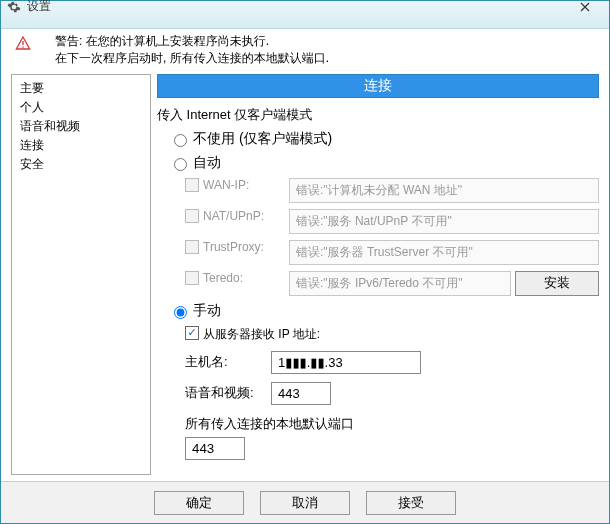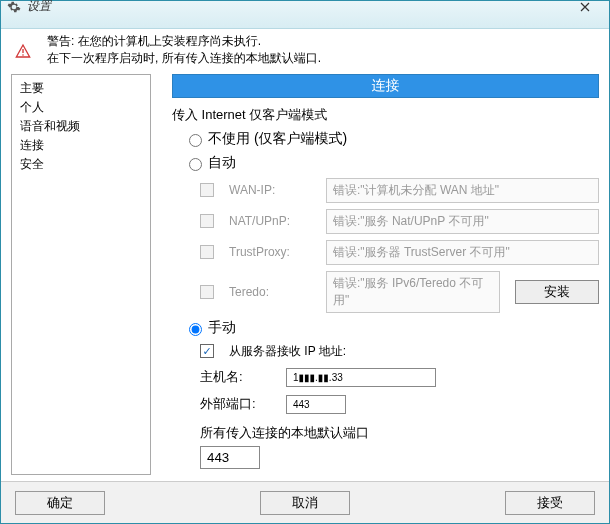--- a/index.html
+++ b/index.html
@@ -1,45 +1,45 @@
 <!DOCTYPE html>
 <html><head>
 <meta charset="utf-8">
 <style>
   * { box-sizing: border-box; }
   html, body { margin: 0; padding: 0; font-family: "Microsoft YaHei", "Segoe UI", sans-serif; font-size: 12px; background: #fff; }
   .window { width: 610px; height: 524px; border: 1px solid #2d8ea9; display: flex; flex-direction: column; }
-  .titlebar { background: linear-gradient(#e9f5f9, #d8edf3); height: 28px; display: flex; align-items: center; padding: 0 2px 16px 6px; border-bottom: 1px solid #b7d9e3; font-style: italic; }
+  .titlebar { background: linear-gradient(#e9f5f9, #d8edf3); height: 28px; display: flex; align-items: center; padding: 0 2px 16px 6px; border-bottom: 1px solid #b7d9e3; }
   .titlebar .gear { width: 14px; height: 14px; margin-right: 6px; }
   .titlebar .title { flex: 1; color: #333; }
   .titlebar .close { width: 44px; height: 22px; display: flex; align-items: center; justify-content: center; color: #333; }
-  .warnrow { display: flex; align-items: center; padding: 4px 8px 6px 14px; gap: 16px; }
+  .warnrow { display: flex; align-items: flex-start; padding: 4px 8px 6px 14px; gap: 24px; }
   .warnrow .tri { width: 16px; height: 16px; flex: 0 0 16px; margin-top: 2px; }
   .warnrow .msg { color: #000; line-height: 1.45; }
   .body { flex: 1; display: flex; border-top: 0; min-height: 0; }
-  .sidebar { width: 140px; border: 1px solid #a9a9a9; margin: 0 21px 6px 10px; background: #fff; padding: 4px 0; overflow: hidden; }
+  .sidebar { width: 140px; border: 1px solid #a9a9a9; margin: 0 6px 6px 10px; background: #fff; padding: 4px 0; overflow: hidden; }
   .sidebar .item { padding: 1px 8px; cursor: default; color: #000; }
   .main { flex: 1; margin: 0 10px 6px 0; overflow: auto; }
   .banner { background: #2f92e6; color: #fff; text-align: center; padding: 2px 0; font-size: 14px; border: 1px solid #2a7fc1; margin-bottom: 8px; }
   .group-label { color: #000; margin: 6px 0 4px 0; font-size: 13px; }
   .radio-row { display: flex; margin: 6px 0 6px 12px; font-size: 14px; }
   .radio-row input { margin-right: 6px; }
-  .opt-row { display: flex; align-items: center; margin: 6px 0 6px 28px; gap: 15px; }
+  .opt-row { display: flex; margin: 6px 0 6px 28px; gap: 4px; }
   .opt-row .cb { width: 14px; height: 14px; border: 1px solid #bbb; background: #f3f3f3; flex: 0 0 14px; }
   .opt-row .cb.live { border-color: #666; background: #fff; display:flex; align-items:center; justify-content:center; }
   .opt-row .lbl { width: 82px; color: #999; }
   .opt-row .lbl.live { color: #000; }
   .opt-row .field { flex: 1; border: 1px solid #c8c8c8; background: #fafafa; padding: 3px 6px; color: #999; font-size: 12px; }
   .opt-row .install { border: 1px solid #888; background: #eee; padding: 2px 28px; font-size: 13px; cursor: default; }
   .subrow { display: flex; align-items: center; margin: 8px 0 8px 28px; gap: 4px; }
   .subrow .lbl { width: 82px; color: #000; font-size: 13px; }
-  .subrow input { border: 1px solid #888; padding: 3px 6px; font-size: 10px; }
+  .subrow input { border: 1px solid #888; padding: 3px 6px; font-size: 13px; }
   .localport { margin-top: 10px; margin-left: 28px; }
   .localport input { border: 1px solid #888; padding: 3px 6px; width: 60px; display: block; margin-top: 4px; margin-left: 0; }
-  .footer { height: 42px; border-top: 1px solid #ccc; background: #f1f1f1; display: flex; justify-content: space-between; align-items: center; padding: 0 14px; gap: 16px; }
+  .footer { height: 42px; border-top: 1px solid #ccc; background: #f1f1f1; display: flex; justify-content: center; align-items: center; padding: 0 14px; gap: 16px; }
   .footer button { width: 90px; height: 24px; border: 1px solid #999; background: #efefef; font-family: inherit; font-size: 13px; cursor: default; }
   .cb.live.checked::after { content: "✓"; color: #1462b5; font-size: 11px; line-height: 1; }
 </style>
 </head>
 <body>
 
 <div class="window">
 
   <div class="titlebar">
     <svg class="gear" viewBox="0 0 24 24">
@@ -119,21 +119,21 @@
       <div class="opt-row" style="margin-left:28px;">
         <div class="cb live checked"></div>
         <div class="lbl live" style="width:auto;">从服务器接收 IP 地址:</div>
       </div>
 
       <div class="subrow">
         <div class="lbl">主机名:</div>
         <input type="text" style="width: 150px;" value="1▮▮▮.▮▮.33">
       </div>
       <div class="subrow">
-        <div class="lbl">外部端口:</div>
+        <div class="lbl">语音和视频:</div>
         <input type="text" style="width: 60px;" value="443">
       </div>
 
       <div class="localport">
         <div class="group-label">所有传入连接的本地默认端口</div>
         <input type="text" value="443" style="">
       </div>
     </div>
   </div>
 

